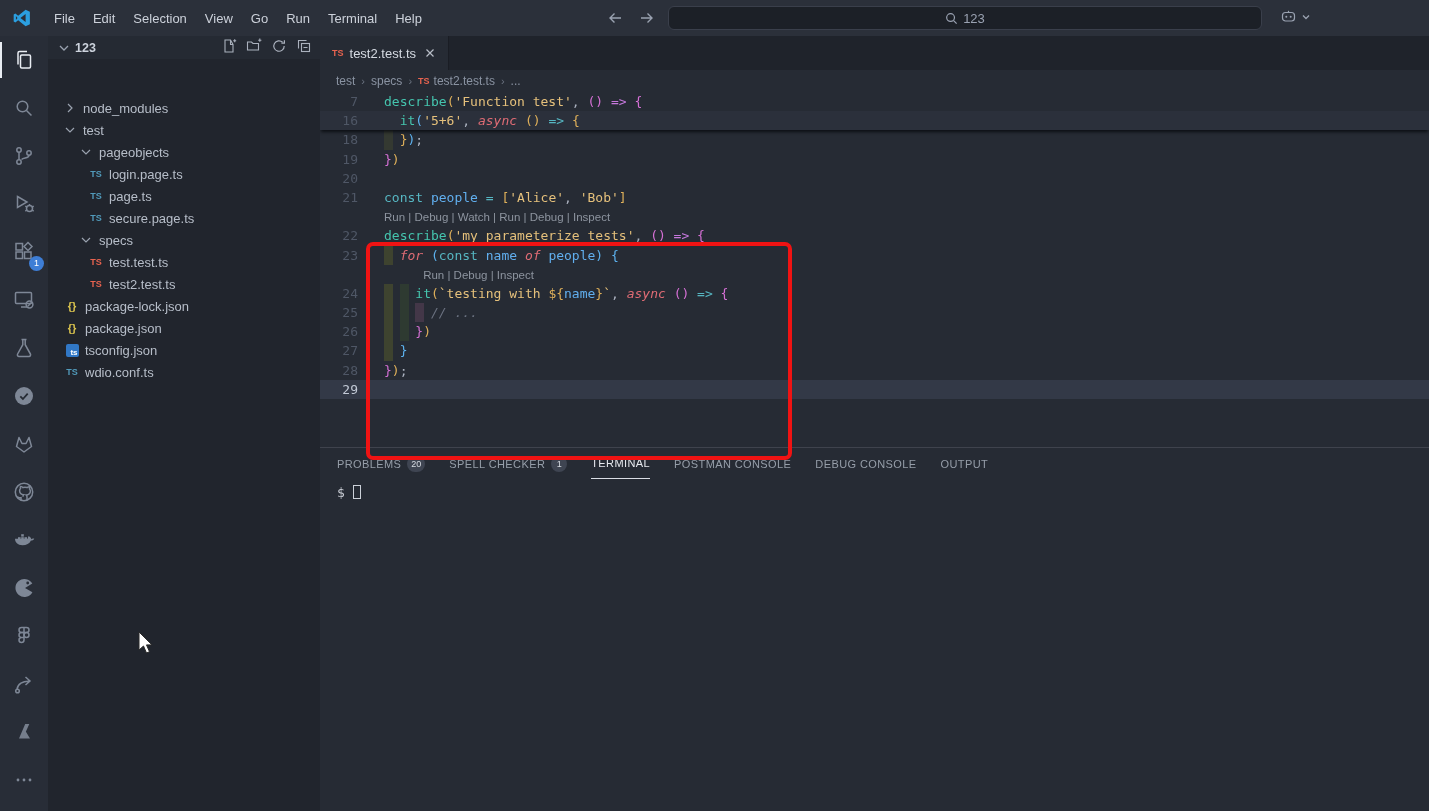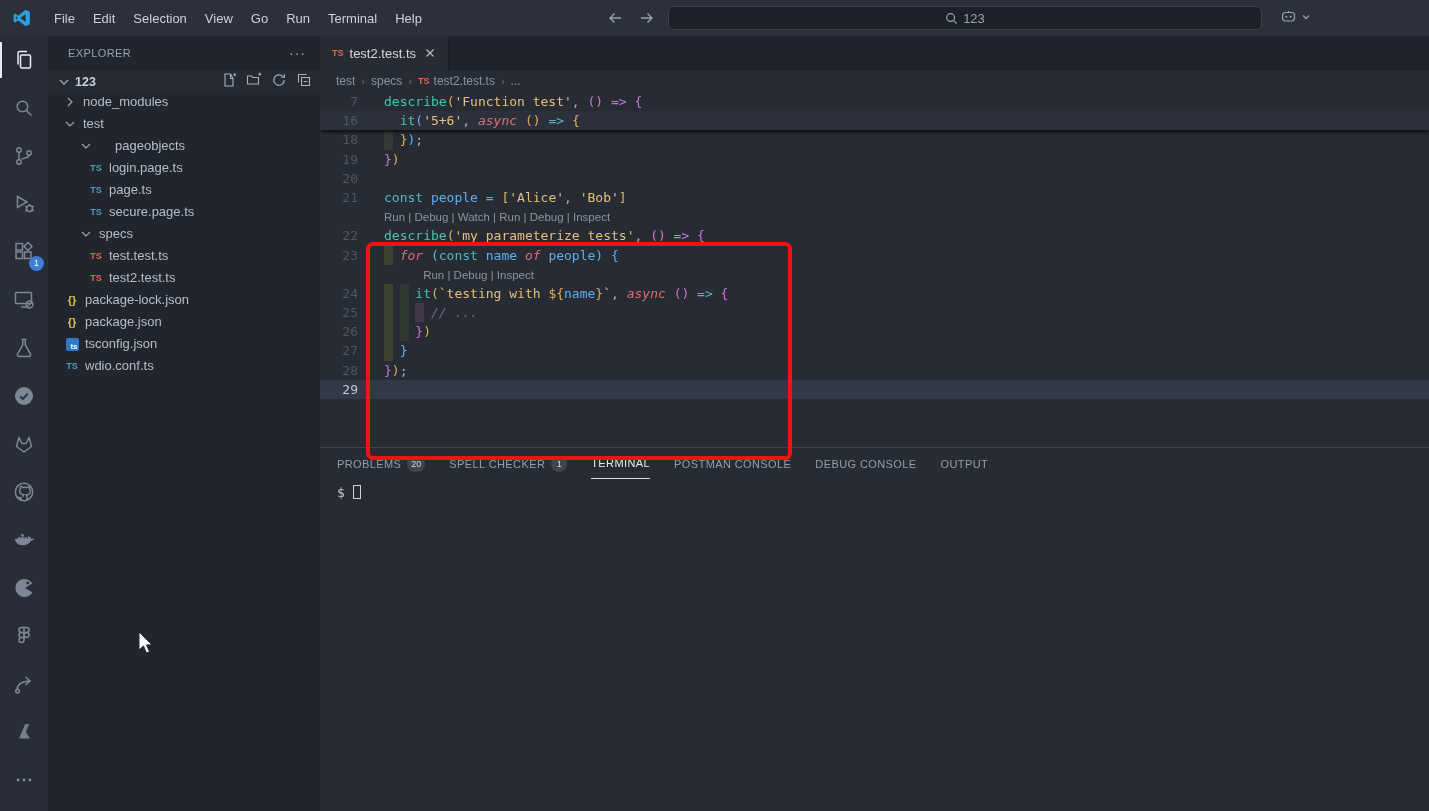--- a/index.html
+++ b/index.html
@@ -36,21 +36,21 @@
   
   .sidebar{position:absolute;left:48px;top:36px;width:272px;height:775px;background:var(--bg-side);z-index:3;}
   .sb-header{display:flex;align-items:center;height:34px;padding:0 14px 0 20px;}
   .sb-title{font-size:11px;letter-spacing:.4px;color:#9aa2af;flex:1;}
   .sb-ellipsis{color:#9aa2af;font-size:14px;letter-spacing:1px;}
   .sb-section{display:flex;align-items:center;height:23px;background:#252a33;padding:0 8px;color:#ccd2dc;}
   .sb-section .sec-label{font-weight:bold;font-size:12.5px;flex:1;margin-left:3px;}
   .sec-actions{display:flex;gap:9px;color:#aab1bd;}
   .sec-actions svg{width:16px;height:16px;}
   .tree{position:absolute;left:0;top:58px;width:272px;}
-  .tree-row{display:flex;align-items:flex-start;height:22px;color:#b7bec9;font-size:13px;}
+  .tree-row{display:flex;align-items:flex-end;height:22px;color:#b7bec9;font-size:13px;}
   .tree-row .tico{width:16px;height:16px;flex:none;display:flex;align-items:center;justify-content:center;margin-right:5px;}
   .fico{font-weight:bold;font-size:9px;letter-spacing:0;}
   .fico.br{color:var(--json-yellow,#d8c24e);font-size:11px;}
   .fico.tsbox{width:13px;height:13px;background:#3178c6;color:#fff;border-radius:2px;font-size:8px;
     display:flex;align-items:flex-end;justify-content:flex-end;padding:0 1px 0 0;}
   .chev{color:#9aa2af;}
 
   
   .editor{position:absolute;left:320px;top:36px;width:1109px;height:411px;background:var(--bg-editor);}
   .tabbar{position:absolute;left:0;top:0;width:1109px;height:34px;background:var(--bg-tabstrip);display:flex;}
@@ -256,24 +256,20 @@
     <div class="ab-item">
       <svg viewBox="0 0 24 24" fill="currentColor">
         <circle cx="6" cy="12" r="1.4"></circle>
         <circle cx="12" cy="12" r="1.4"></circle>
         <circle cx="18" cy="12" r="1.4"></circle>
       </svg>
     </div>
   </div>
 
 <div class="sidebar">
-  <div class="sb-header">
-    <span class="sb-title">EXPLORER</span>
-    <span class="sb-ellipsis">···</span>
-  </div>
   <div class="sb-section">
     <svg class="chev" width="16" height="16" viewBox="0 0 16 16" fill="none" stroke="currentColor" stroke-width="1.3">
         <path d="m4 6 4 4 4-4"></path>
       </svg>
     <span class="sec-label">123</span>
     <span class="sec-actions" id="sec-actions">
         <span><svg viewBox="0 0 16 16" fill="none" stroke="currentColor" stroke-width="1.1">
             <path d="M9.5 2H4v12h8V6.5z"></path>
             <path d="M9.5 2v4.5H12"></path>
             <path d="M12.2 2.8h3M13.7 1.3v3"></path>
@@ -302,21 +298,21 @@
         <span>node_modules</span>
       </div>
       <div class="tree-row" style="padding-left: 14px;">
         <span class="tico">
           <svg width="16" height="16" viewBox="0 0 16 16" fill="none" stroke="#9aa2af" stroke-width="1.2">
             <path d="m4 6 4 4 4-4"></path>
           </svg>
         </span>
         <span>test</span>
       </div>
-      <div class="tree-row" style="padding-left: 30px; gap: 16px;">
+      <div class="tree-row" style="padding-left: 30px;">
         <span class="tico">
           <svg width="16" height="16" viewBox="0 0 16 16" fill="none" stroke="#9aa2af" stroke-width="1.2">
             <path d="m4 6 4 4 4-4"></path>
           </svg>
         </span>
         <span>pageobjects</span>
       </div>
       <div class="tree-row" style="padding-left: 40px;">
         <span class="tico">
           <span class="fico" style="color:var(--ts-blue)">TS</span>

